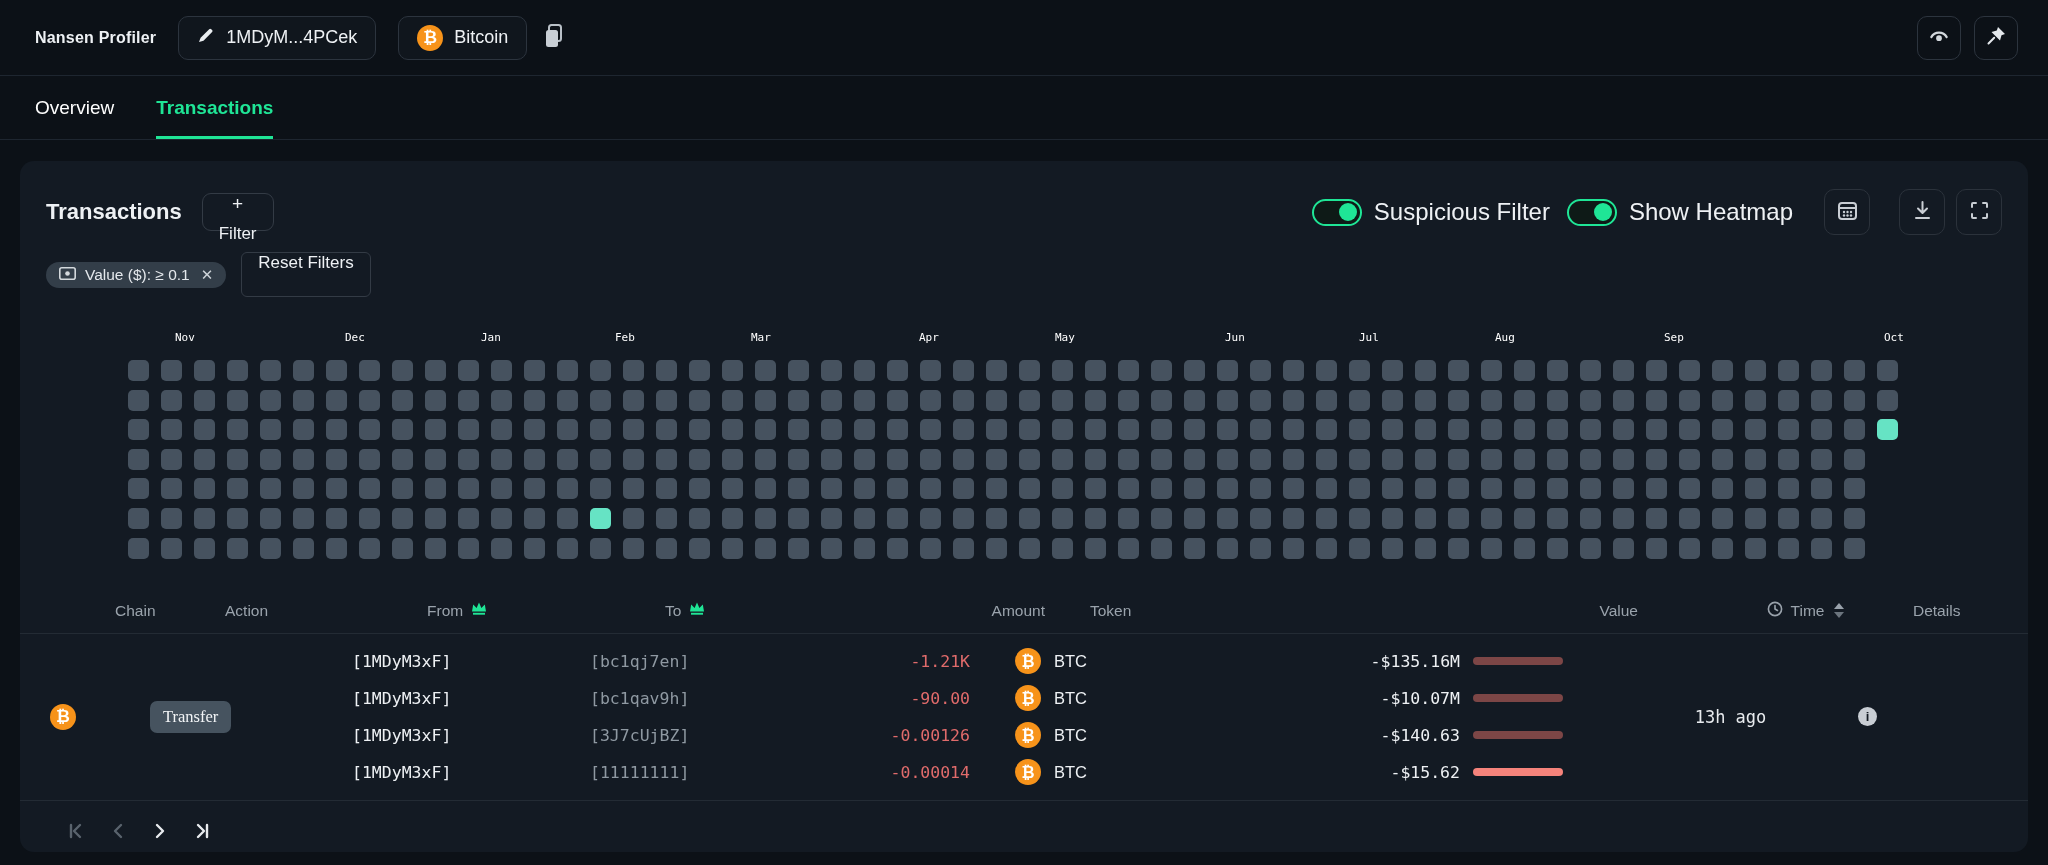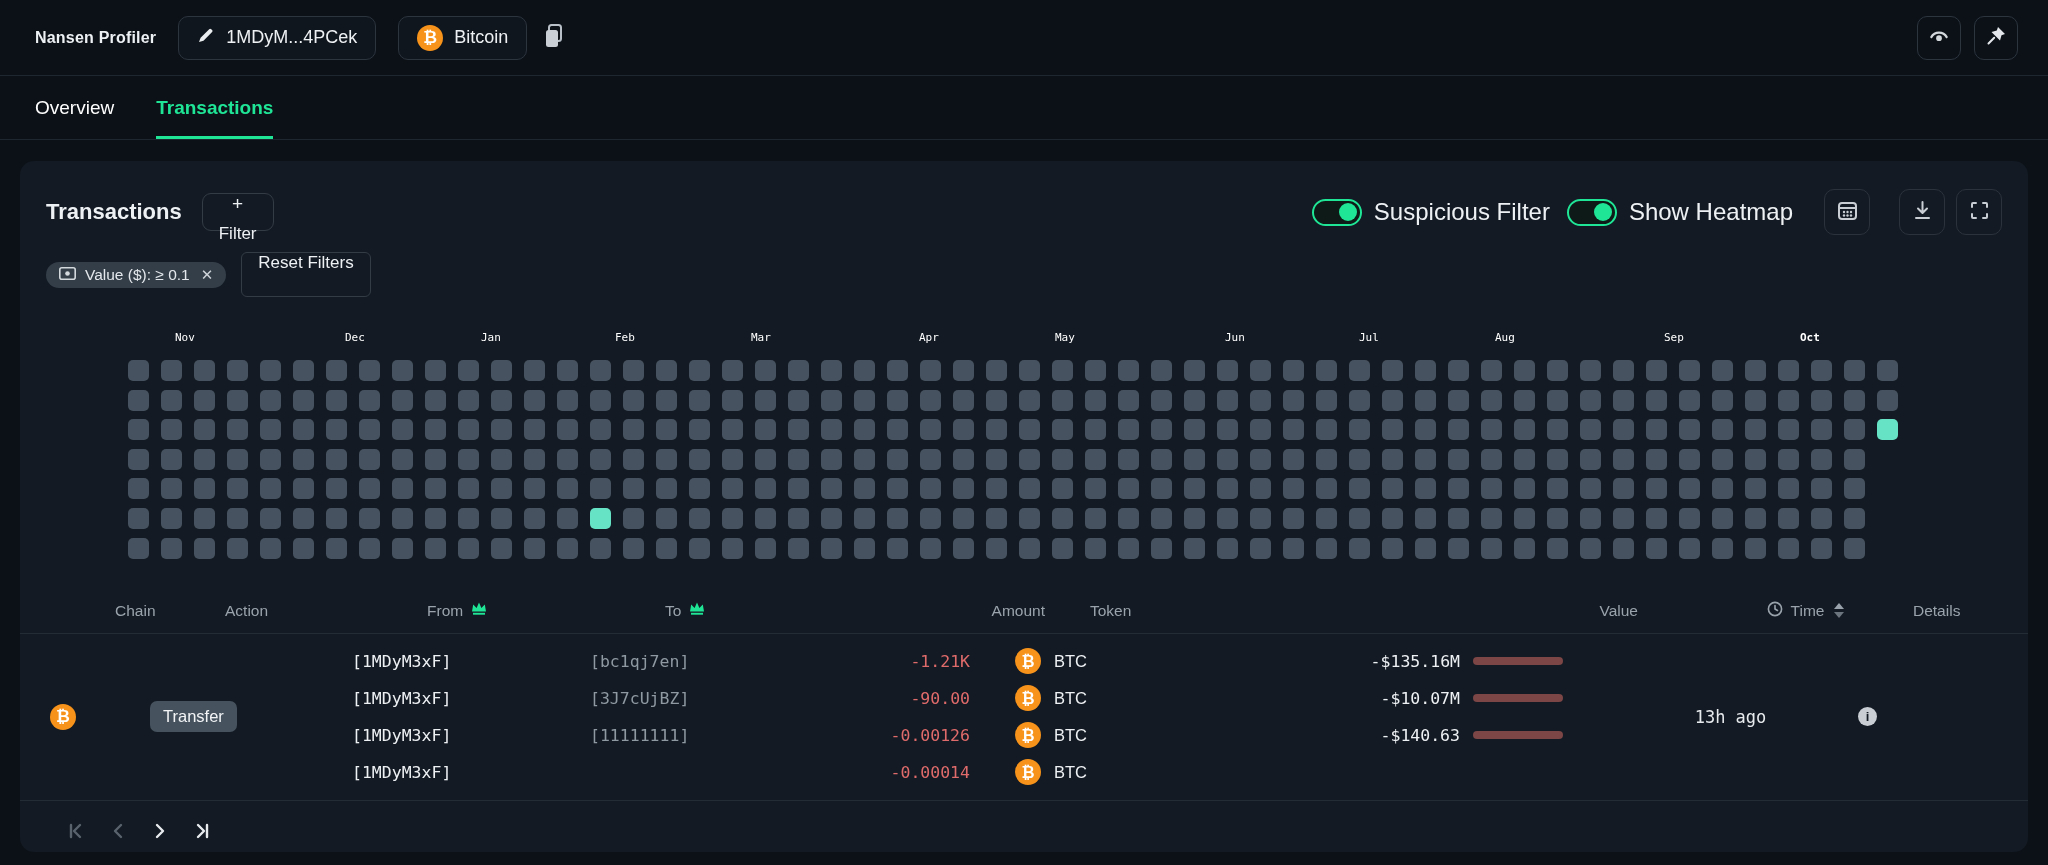--- a/index.html
+++ b/index.html
@@ -68,21 +68,21 @@
   .th{display:flex;align-items:center;gap:8px;padding-left:20px;}
   .th.right{justify-content:flex-end;padding-left:0;}
   .th.center{justify-content:center;padding-left:100px;}
   .th.details{padding-left:40px;}
   .sort-arrows{display:flex;flex-direction:column;gap:3px;margin-left:2px;}
   .sort-arrows i{width:0;height:0;border-left:5px solid transparent;border-right:5px solid transparent;display:block;}
   .sort-arrows i.up{border-bottom:6px solid #99a2ab;}
   .sort-arrows i.dn{border-top:6px solid #6c757e;}
 
   .tbody-row{border-top:1px solid #232b34;border-bottom:1px solid #232b34;padding:9px 0;}
-  .cell-center{display:flex;align-items:center;padding-left:20px;}
+  .cell-center{display:flex;align-items:center;padding-left:20px;font-family:Liberation Serif, serif;}
   .entry{height:37px;display:flex;align-items:center;font-family:var(--mono);font-size:16.5px;padding-left:20px;}
   .col-from .entry{color:var(--txt);}
   .col-to .entry{color:#8f99a2;}
   .col-amount .entry{justify-content:flex-end;padding-left:0;color:var(--red);}
   .col-token .entry{gap:13px;padding-left:45px;font-family:"Liberation Sans",sans-serif;font-size:16.5px;color:var(--txt);font-weight:500;}
   .col-value .entry{justify-content:flex-end;padding-left:0;color:var(--txt);}
   .vbar{width:90px;height:8px;border-radius:4px;margin-left:13px;flex:none;}
   .vbar.muted{background:#7c4646;}
   .vbar.bright{background:#f5837b;}
   .chain-cell{display:flex;align-items:center;padding-left:30px;}
@@ -229,21 +229,21 @@
         <span style="left: 217px;">Dec</span>
         <span style="left: 353px;">Jan</span>
         <span style="left: 487px;">Feb</span>
         <span style="left: 623px;">Mar</span>
         <span style="left: 791px;">Apr</span>
         <span style="left: 927px;">May</span>
         <span style="left: 1097px;">Jun</span>
         <span style="left: 1231px;">Jul</span>
         <span style="left: 1367px;">Aug</span>
         <span style="left: 1536px;">Sep</span>
-        <span style="left: 1672px; font-weight: bold;">Oct</span>
+        <span style="left: 1756px;">Oct</span>
       </div>
     <div class="hm-grid">
         <div class="hm-col">
           <div class="hm-cell"></div>
           <div class="hm-cell"></div>
           <div class="hm-cell"></div>
           <div class="hm-cell"></div>
           <div class="hm-cell"></div>
           <div class="hm-cell"></div>
           <div class="hm-cell"></div>
@@ -773,20 +773,21 @@
         <span class="action-chip">Transfer</span>
       </div>
       <div class="col-from" id="col-from">
           <div class="entry">[1MDyM3xF]</div>
           <div class="entry">[1MDyM3xF]</div>
           <div class="entry">[1MDyM3xF]</div>
           <div class="entry">[1MDyM3xF]</div>
         </div>
       <div class="col-to" id="col-to">
           <div class="entry">[bc1qj7en]</div>
+          <div class="entry">[bc1qav9h]</div>
           <div class="entry">[3J7cUjBZ]</div>
           <div class="entry">[11111111]</div>
         </div>
       <div class="col-amount" id="col-amount">
           <div class="entry">-1.21K</div>
           <div class="entry">-90.00</div>
           <div class="entry">-0.00126</div>
           <div class="entry">-0.00014</div>
         </div>
       <div class="col-token" id="col-token">
@@ -812,20 +813,24 @@
             <span>-$135.16M</span>
             <span class="vbar muted"></span>
           </div>
           <div class="entry">
             <span>-$10.07M</span>
             <span class="vbar muted"></span>
           </div>
           <div class="entry">
             <span>-$140.63</span>
             <span class="vbar muted"></span>
+          </div>
+          <div class="entry">
+            <span>-$15.62</span>
+            <span class="vbar bright"></span>
           </div>
         </div>
       <div class="time-cell">13h ago</div>
       <div class="details-cell">
         <span class="info-icon"></span>
       </div>
     </div>
   </div>
 
   <div class="pagination">

